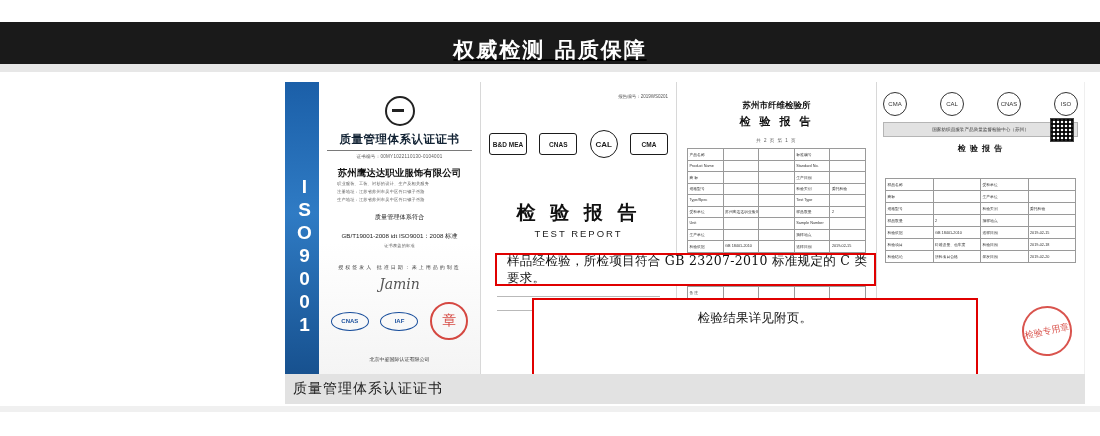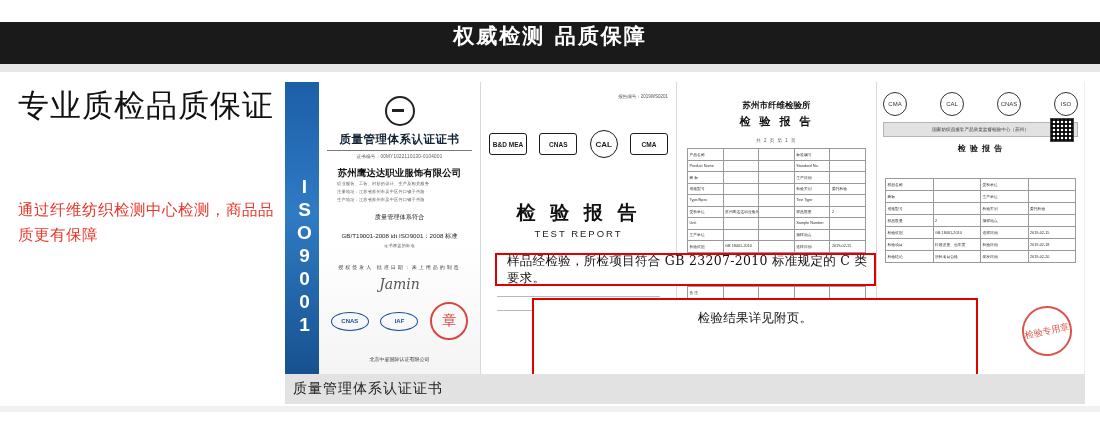--- a/index.html
+++ b/index.html
@@ -22,22 +22,23 @@
 
   
   .banner {
     position: absolute;
     left: 0;
     top: 22px;
     width: 1100px;
     height: 42px;
     background: #1a1a1a;
     display: flex;
-    align-items: flex-start;
+    align-items: flex-end;
     justify-content: center;
+    text-decoration: underline;
   }
   .banner-title {
     color: #ffffff;
     font-size: 21px;
     letter-spacing: 2px;
     font-weight: bold;
     font-family: "DejaVu Sans", "Liberation Sans", sans-serif;
   }
 
   
@@ -471,24 +472,20 @@
 </head>
 <body>
 
 <div class="page">
 
   <div class="banner">
     <div class="banner-title">权威检测  品质保障</div>
   </div>
   <div class="rule-top"></div>
 
-  <div class="left-col">
-    <div class="left-heading">专业质检品质保证</div>
-    <div class="left-sub">通过纤维纺织检测中心检测，商品品质更有保障</div>
-  </div>
 
   <div class="collage">
     <div class="cert-row">
 
       <div class="cert cert-1">
         <div class="c1-side">
           <div class="c1-side-text">ISO9001</div>
         </div>
         <div class="c1-body">
           <div class="c1-logo"></div>

